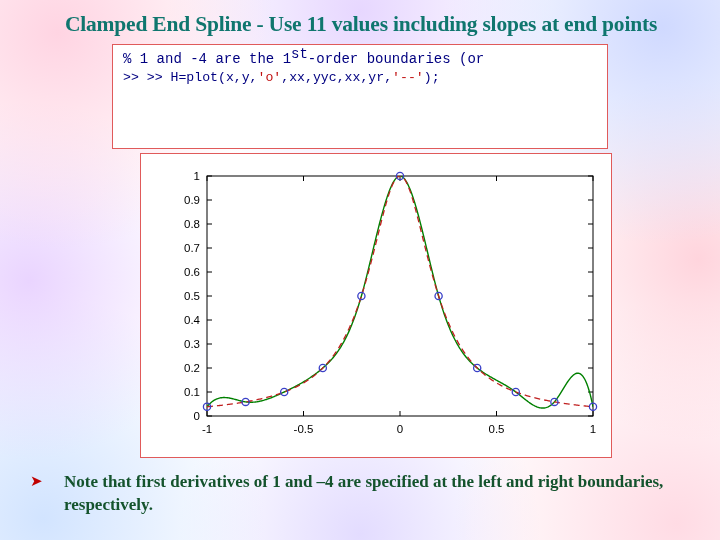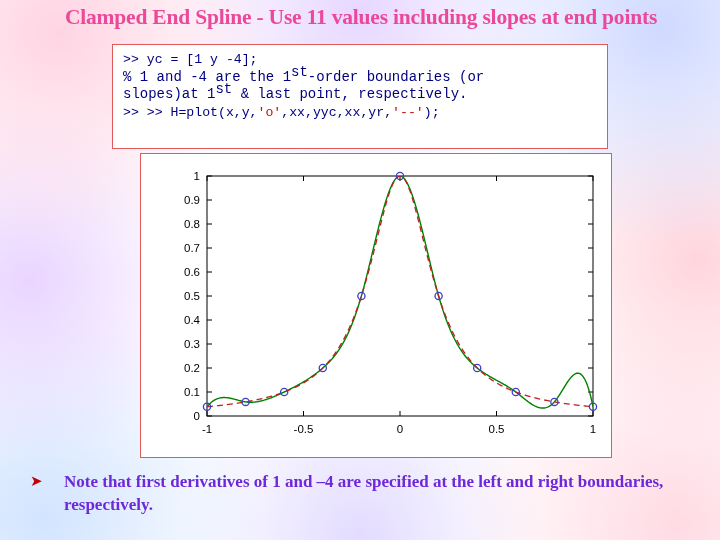--- a/index.html
+++ b/index.html
@@ -35,28 +35,28 @@
     position: absolute;
     left: 0; top: 0;
     width: 720px; height: 540px;
     z-index: 2;
   }
 
   
   .title {
     position: absolute;
     left: 8px;
-    top: 5px;
+    top: 12px;
     width: 706px;
     text-align: center;
     font-family: "Liberation Serif", serif;
     font-weight: bold;
     font-size: 21.5px;
     letter-spacing: -0.2px;
-    color: #ec4899;
+    color: #0f766e;
     white-space: nowrap;
   }
 
   
   .codebox {
     position: absolute;
     left: 112px;
     top: 44px;
     width: 496px;
     height: 105px;
@@ -119,41 +119,35 @@
   }
   .bullet-text {
     position: absolute;
     left: 34px;
     top: 0;
     width: 626px;
     font-family: "Liberation Serif", serif;
     font-weight: bold;
     font-size: 17px;
     line-height: 23px;
-    color: #6d28d9;
+    color: #14532d;
   }
 </style>
 </head>
 <body>
 
 <div class="bg"></div>
 
 <div class="content">
 
   <div class="title">Clamped End Spline - Use 11 values including slopes at end points</div>
 
   <div class="codebox">
     <div class="codeline">
-      <span>&gt;&gt; yc = [1 y -4];</span>
-    </div>
-    <div class="codeline">
       <span class="sm">% 1 and -4 are the 1</span><span class="sm sup">st</span><span class="sm">-order boundaries (or</span>
-    </div>
-    <div class="codeline">
-      <span class="sm">slopes)at 1</span><span class="sm sup">st</span><span class="sm"> &amp; last point, respectively.</span>
     </div>
     <div class="codeline">
       <span>&gt;&gt; &gt;&gt; H=plot(x,y,</span><span class="q">'o'</span><span>,xx,yyc,xx,yr,</span><span class="q">'--'</span><span>);</span>
     </div>
   </div>
 
   <div class="plotbox">
     <svg id="chart-svg" width="469" height="302" viewBox="0 0 469 302">
         <rect x="66" y="22" width="386" height="240" fill="#ffffff" stroke="#000000" stroke-width="1"></rect>
         <line x1="66" y1="262" x2="66" y2="257" stroke="#000" stroke-width="1"></line>

